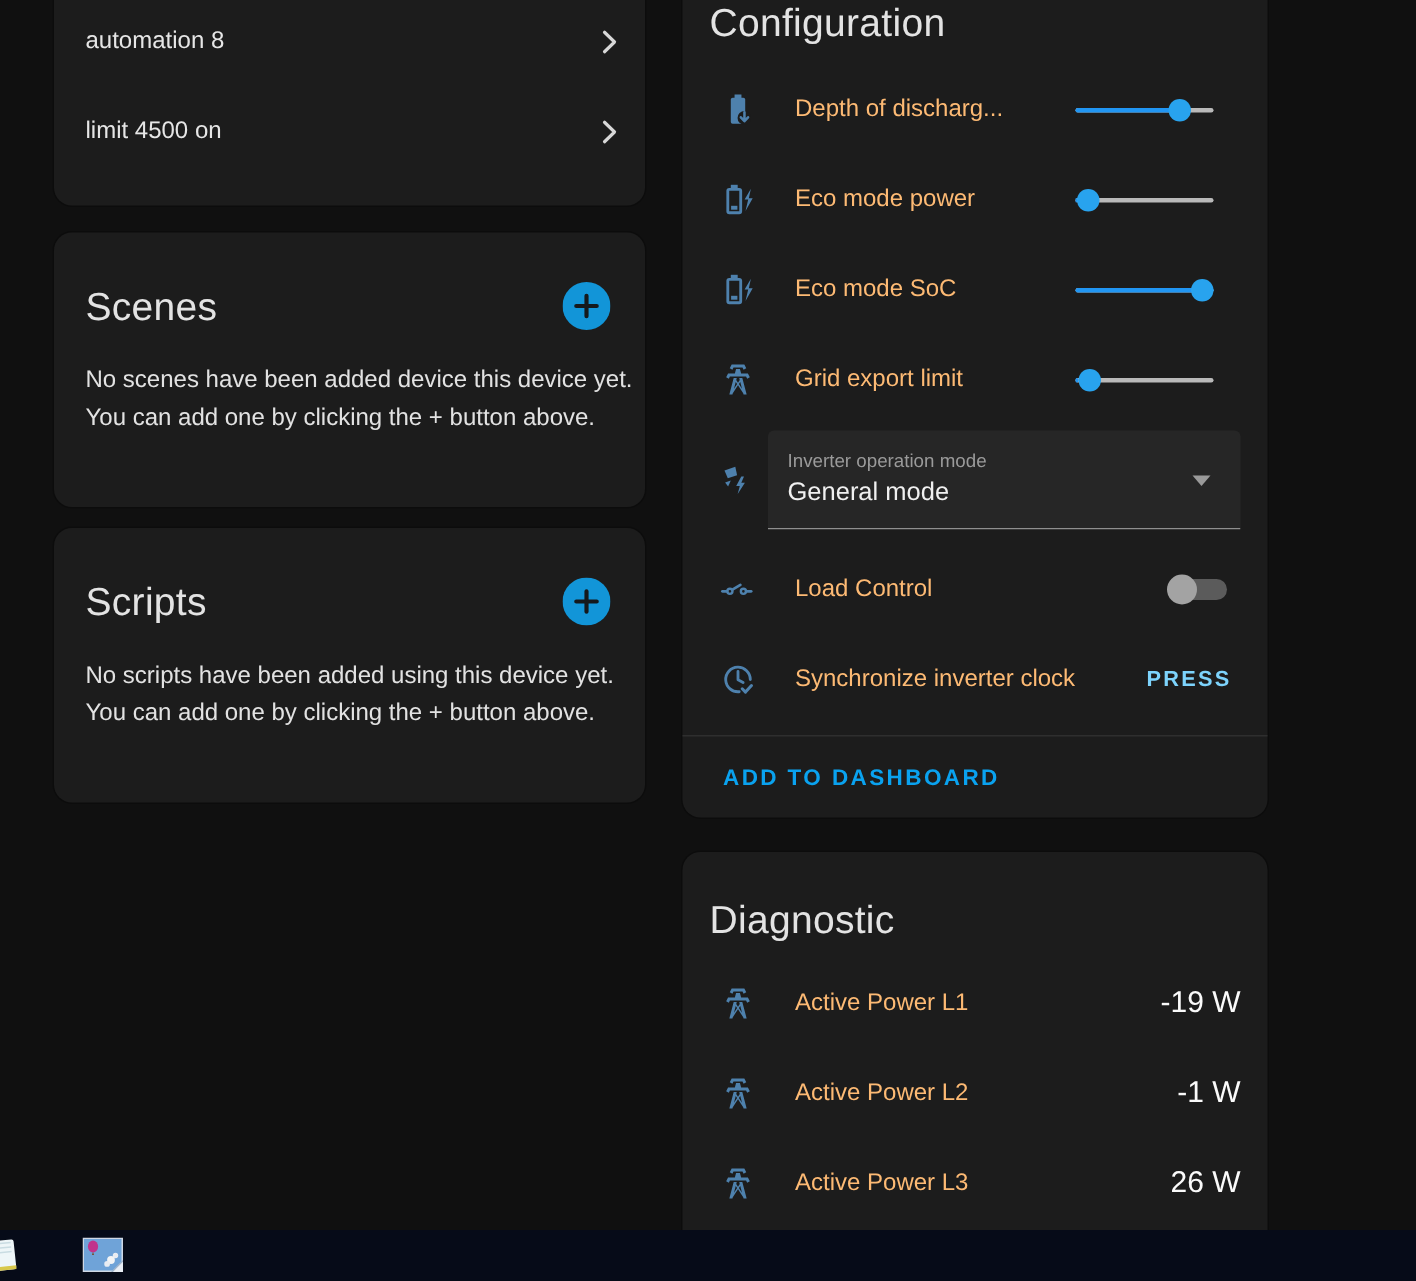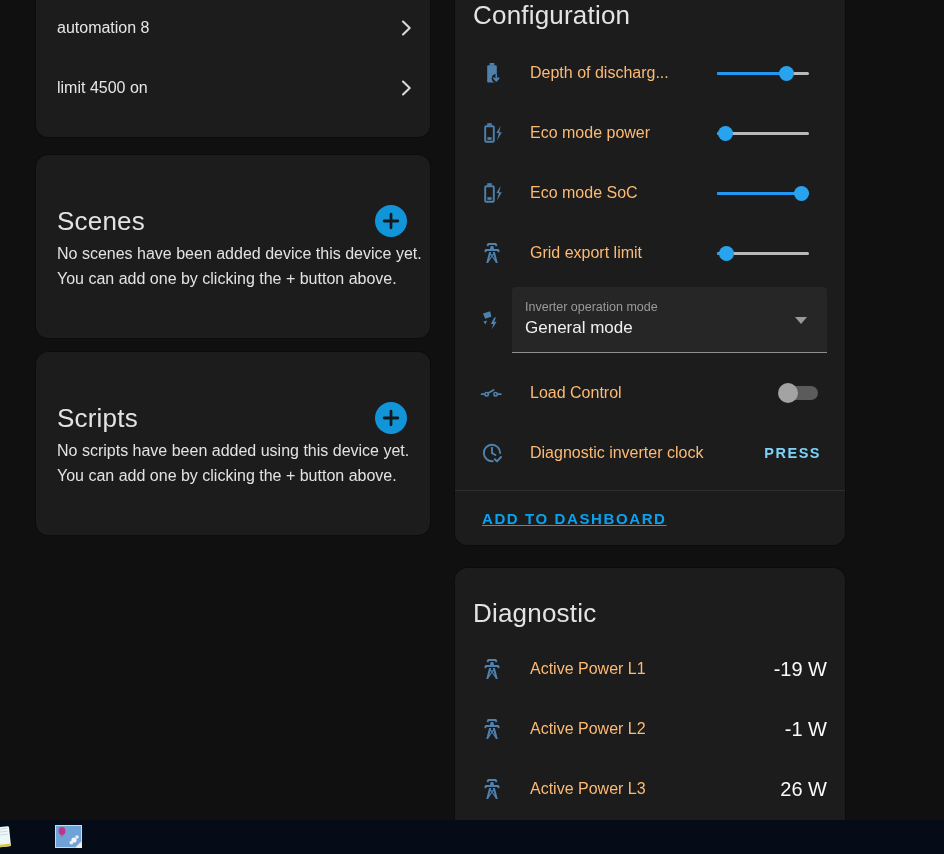--- a/index.html
+++ b/index.html
@@ -13,21 +13,21 @@
     position:absolute;background:#1c1c1c;border-radius:12px;
     box-shadow:0 0 0 1px rgba(0,0,0,.25);
   }
   
   .auto-card{left:36px;top:-18px;width:394px;height:155px;padding-top:16px;box-sizing:border-box;}
   .auto-row{position:relative;height:60px;display:flex;align-items:center;cursor:pointer;}
   .auto-row .lbl{color:#e6e6e6;font-size:16px;padding-left:21px;}
   .auto-row .chev{position:absolute;right:12px;top:50%;transform:translateY(-50%);width:24px;height:24px;}
   .scenes-card{left:36px;top:155px;width:394px;height:183px;}
   .scripts-card{left:36px;top:352px;width:394px;height:183px;}
-  .empty-card-head{position:absolute;left:21px;right:16px;top:32px;height:34px;display:flex;align-items:center;justify-content:space-between;margin-top:17px;}
+  .empty-card-head{position:absolute;left:21px;right:16px;top:32px;height:34px;display:flex;align-items:center;justify-content:space-between;}
   .empty-card-title{color:#e3e3e3;font-size:26px;letter-spacing:.2px;}
   .plus-btn{width:32px;height:32px;border:none;background:transparent;padding:0;cursor:pointer;margin-right:7px;}
   .empty-card-text{position:absolute;left:21px;top:86px;width:365px;color:#e2e2e2;font-size:16px;line-height:25px;}
   
   .config-card{left:455px;top:-12px;width:390px;height:557px;}
   .card-title{position:absolute;left:18px;color:#e3e3e3;font-size:26px;letter-spacing:.2px;}
   .config-card .card-title{top:12px;}
   .cfg-row{position:absolute;left:0;width:100%;height:60px;}
   .row-icon{position:absolute;left:25px;top:50%;transform:translateY(-50%);width:24px;height:24px;}
   .row-label{position:absolute;left:75px;top:50%;transform:translateY(-50%);color:#fdba74;font-size:16px;white-space:nowrap;}
@@ -42,21 +42,21 @@
   .select-caret{position:absolute;right:20px;top:30px;width:0;height:0;
     border-left:6px solid transparent;border-right:6px solid transparent;border-top:7px solid #9a9a9a;}
   .toggle{position:absolute;right:27px;top:50%;transform:translateY(-50%);width:38px;height:20px;cursor:pointer;}
   .toggle .bar{position:absolute;left:2px;right:0;top:3px;height:14px;border-radius:7px;background:#5b5b5b;}
   .toggle .knob{position:absolute;left:-2px;top:0;width:20px;height:20px;border-radius:50%;background:#a3a3a3;}
   .press-btn{position:absolute;right:22px;top:50%;transform:translateY(-50%);background:none;border:none;
     color:#7dd3fc;font-size:14.5px;font-weight:bold;letter-spacing:1.5px;cursor:pointer;
     font-family:"Liberation Sans",sans-serif;padding:4px 2px;}
   .cfg-footer{position:absolute;left:0;right:0;top:502px;height:55px;border-top:1px solid #2e2e2e;display:flex;align-items:center;}
   .add-dash{margin-left:27px;background:none;border:none;color:#0aa2ef;font-size:15px;font-weight:bold;
-    letter-spacing:1.6px;cursor:pointer;font-family:"Liberation Sans",sans-serif;padding:4px 0;text-decoration:underline;}
+    letter-spacing:1.6px;cursor:pointer;font-family:"Liberation Sans",sans-serif;padding:4px 0;}
   .diag-card{left:455px;top:568px;width:390px;height:252px;border-radius:12px 12px 0 0;overflow:hidden;}
   .diag-card .card-title{top:30px;}
   .diag-row{position:absolute;left:0;width:100%;height:60px;}
   .row-value{position:absolute;right:18px;top:50%;transform:translateY(-50%);color:#fafafa;font-size:20px;}
   
   .taskbar{position:absolute;left:0;bottom:0;width:944px;height:34px;background:#060b18;}
   .tb-icon{position:absolute;cursor:pointer;}
   .tb-notepad{left:-13px;top:3px;width:28px;height:28px;}
   .tb-image{left:55px;top:5px;width:27px;height:23px;}
 </style>
@@ -216,21 +216,21 @@
     <div class="toggle">
       <div class="bar"></div>
         <div class="knob"></div>
     </div>
   </div>
 
   <div class="cfg-row" style="top:435px">
     <svg class="row-icon" viewBox="0 0 24 24">
         <use href="#i-clock-check"></use>
       </svg>
-    <span class="row-label">Diagnostic inverter clock</span>
+    <span class="row-label">Synchronize inverter clock</span>
     <button class="press-btn">PRESS</button>
   </div>
 
   <div class="cfg-footer">
     <button class="add-dash">ADD TO DASHBOARD</button>
   </div>
 </div>
 
 <div class="card diag-card">
   <div class="card-title">Diagnostic</div>

